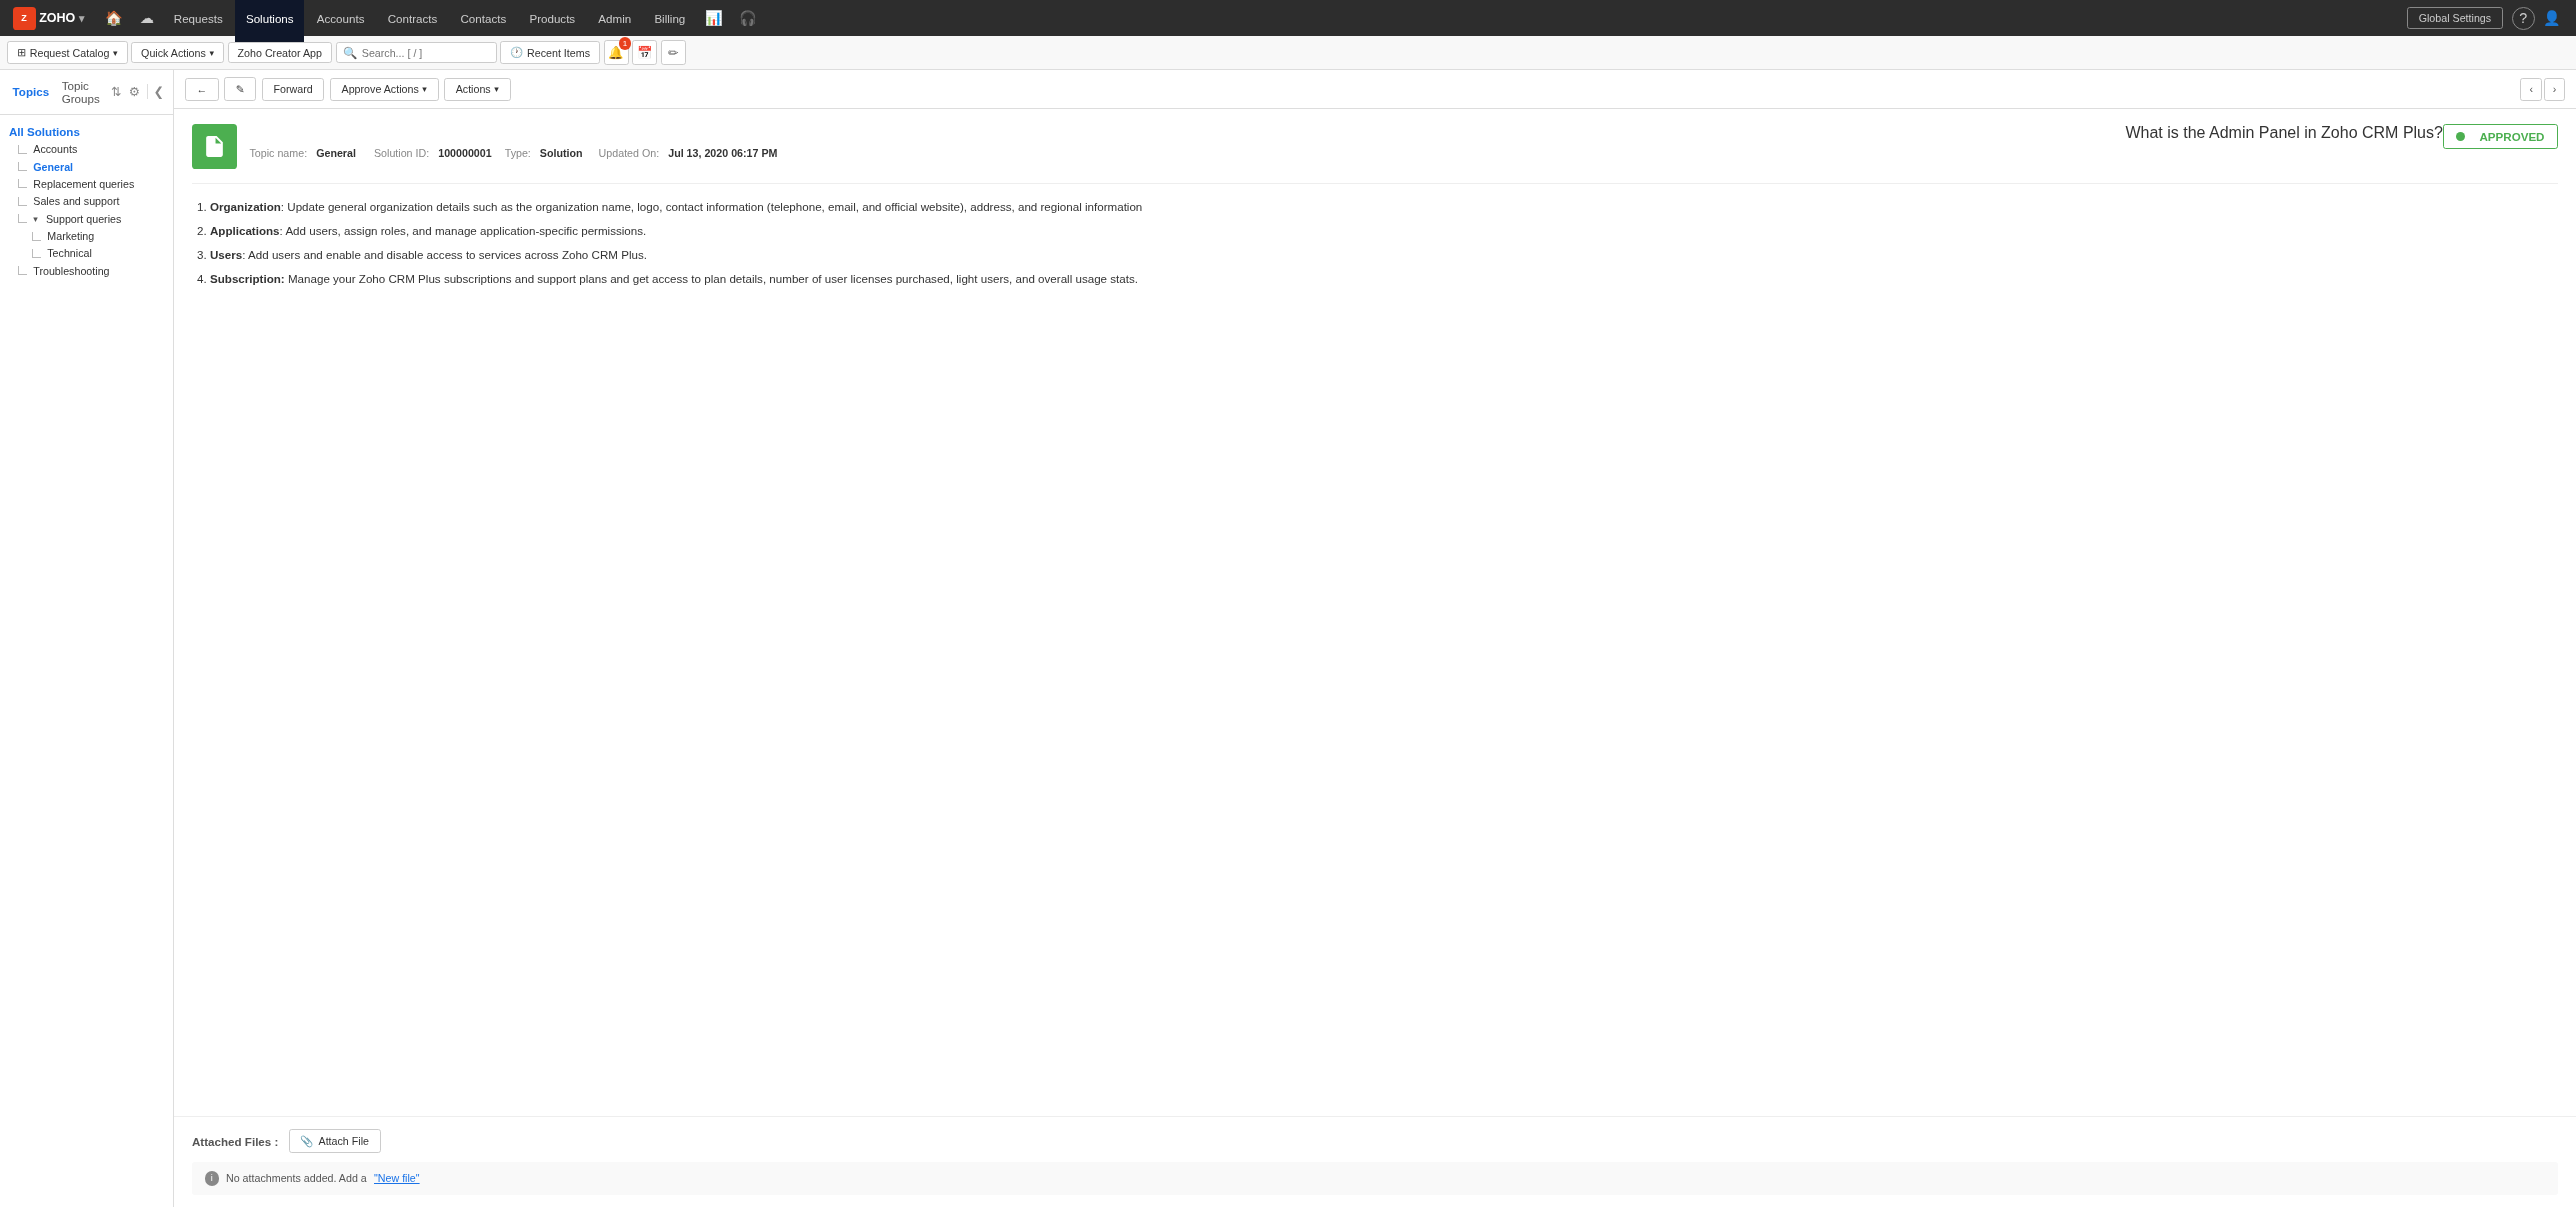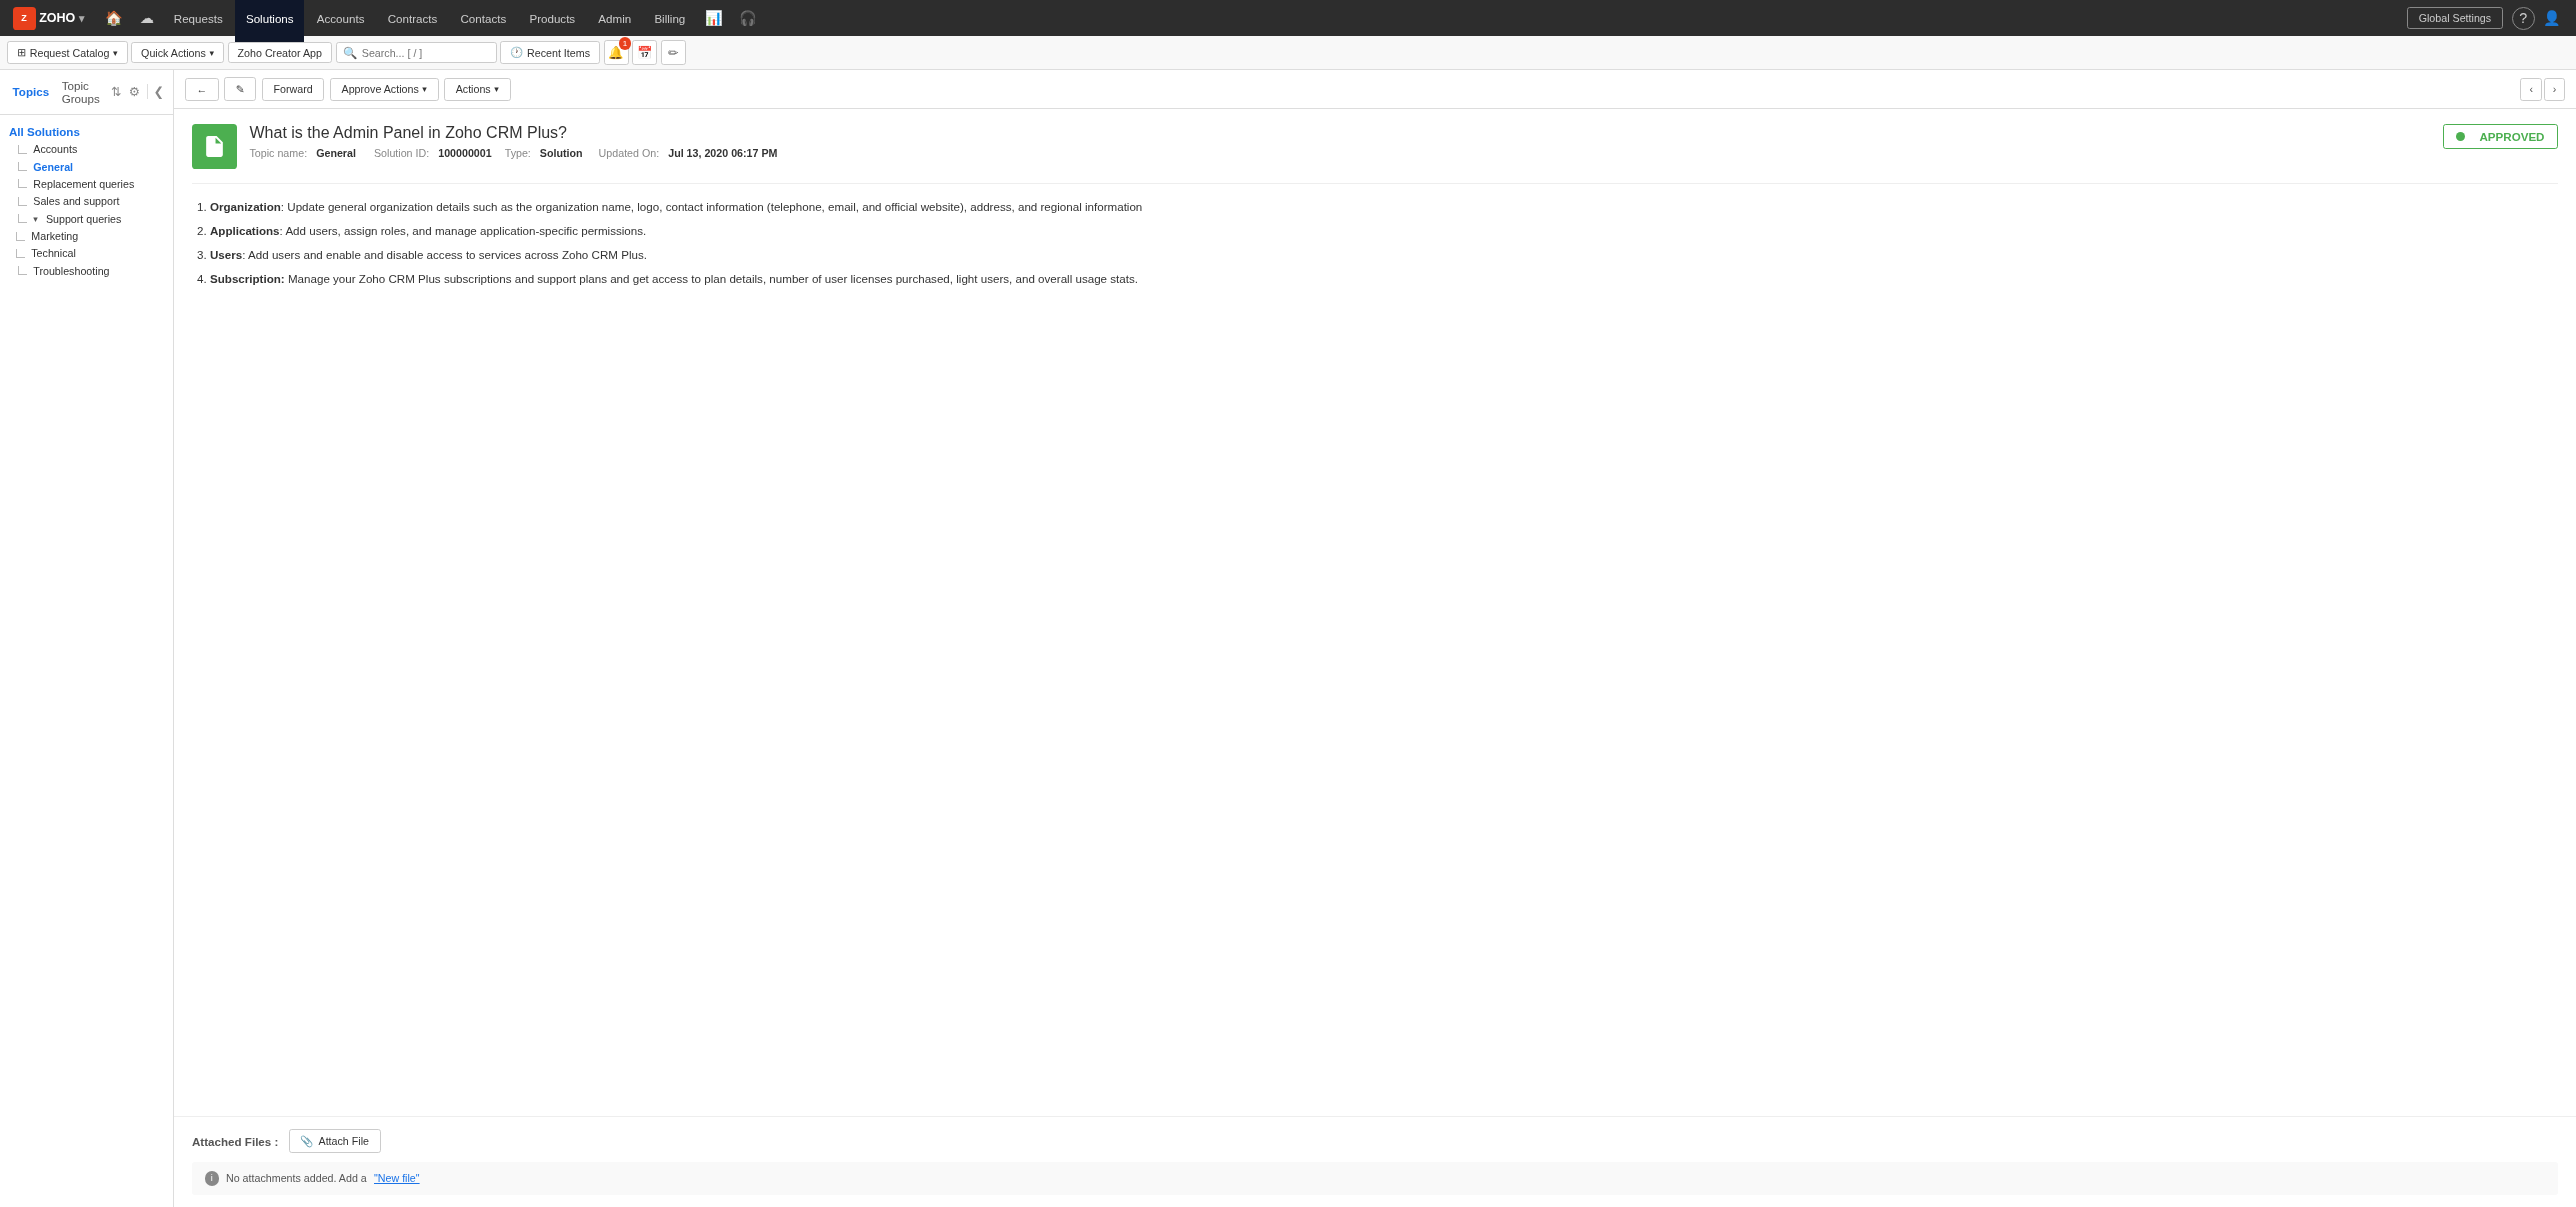--- a/index.html
+++ b/index.html
@@ -186,21 +186,21 @@
       display: flex;
       align-items: center;
       padding: 2.7px 9px;
       cursor: pointer;
       font-size: 10.7px;
       gap: 3.6px;
     }
     .tree-item.selected { color: #1a73e8; font-weight: bold; }
     .tree-item.bold-link { color: #1a73e8; font-weight: bold; font-size: 11.6px; }
     .tree-indent { padding-left: 18px; }
-    .tree-indent-2 { padding-left: 16px; }
+    .tree-indent-2 { padding-left: 32px; }
     .tree-line {
       display: inline-block;
       width: 9px;
       height: 9px;
       border-left: 0.9px solid #bbb;
       border-bottom: 0.9px solid #bbb;
       margin-right: 2.7px;
       flex-shrink: 0;
     }
     .tree-arrow {
@@ -265,20 +265,21 @@
       flex: 1;
       overflow-y: auto;
       padding: 14.3px 18px;
     }
     .solution-header {
       display: flex;
       align-items: flex-start;
       margin-bottom: 14.3px;
       padding-bottom: 14.3px;
       border-bottom: 0.9px solid #eee;
+      text-align: right;
     }
     .solution-icon {
       width: 45px;
       height: 45px;
       background: #4caf50;
       border-radius: 3.6px;
       display: flex;
       align-items: center;
       justify-content: center;
       margin-right: 12.5px;

